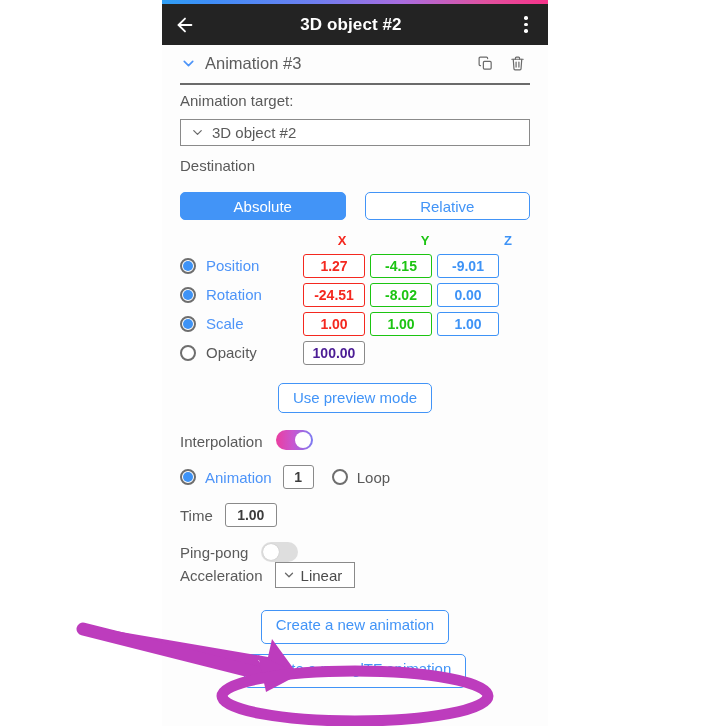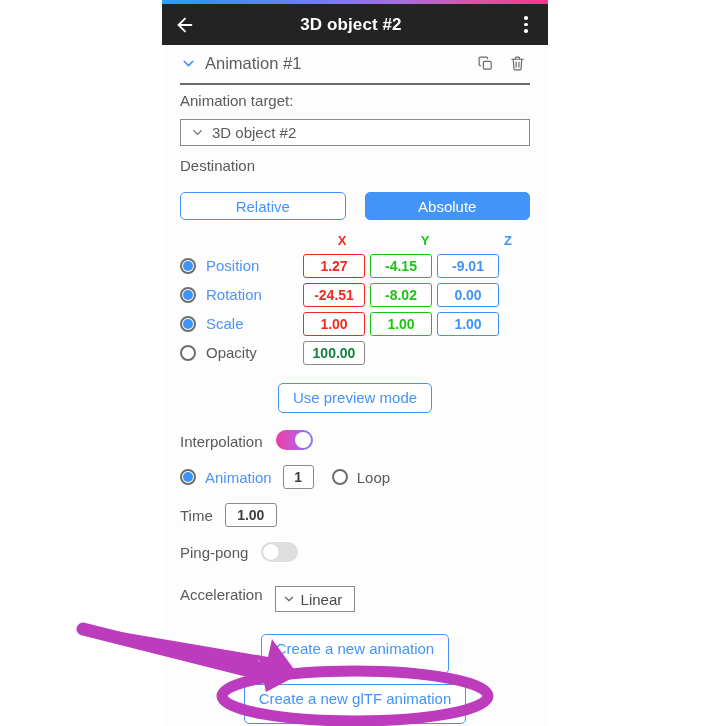--- a/index.html
+++ b/index.html
@@ -253,21 +253,21 @@
     justify-content: center;
     font-size: 14px;
     font-weight: bold;
     box-sizing: border-box;
     background: #ffffff;
     cursor: text;
   }
   .vbox.x { border: 1.8px solid #f4281f; color: #f4281f; }
   .vbox.y { border: 1.8px solid #1cc412; color: #1cc412; }
   .vbox.z { border: 1.8px solid #3e93f6; color: #3e93f6; }
-  .vbox.gray { border: 1.4px solid #8a8a8a; color: #15803d; font-weight: bold; }
+  .vbox.gray { border: 1.4px solid #8a8a8a; color: #4c1d95; font-weight: bold; }
 
   
   .preview-wrap {
     margin-top: 18px;
     display: flex;
     justify-content: center;
   }
   .preview-btn {
     border: 1.6px solid #4294f7;
     border-radius: 5px;
@@ -352,23 +352,23 @@
   .pp-row {
     display: flex;
     align-items: center;
     padding: 0 18px;
     margin-top: 15px;
   }
   .pp-row .label-plain { margin-right: 13px; }
 
   .accel-row {
     display: flex;
-    align-items: flex-start;
-    padding: 0 18px;
-    margin-top: 24px;
+    align-items: center;
+    padding: 0 18px;
+    margin-top: 0;
   }
   .accel-row .label-plain { margin-right: 12px; }
   .accel-select {
     height: 26px;
     border: 1.4px solid #8a8a8a;
     background: #ffffff;
     display: flex;
     align-items: center;
     padding: 0 12px 0 6px;
     box-sizing: border-box;
@@ -384,21 +384,21 @@
     flex-direction: column;
     align-items: center;
     gap: 10px;
   }
   .create-btn {
     border: 1.5px solid #4294f7;
     border-radius: 5px;
     background: #ffffff;
     color: #4294f7;
     font-size: 15px;
-    padding: 5px 14px 16px;
+    padding: 5px 14px 10px;
     cursor: pointer;
     position: relative;
     z-index: 3;
   }
 
   
   #annotations {
     position: absolute;
     left: 0; top: 0;
     width: 710px; height: 726px;
@@ -429,21 +429,21 @@
       <i></i>
     </div>
   </div>
 
   <div class="anim-header">
     <span class="chev-blue">
       <svg width="17" height="17" viewBox="0 0 24 24" fill="none" stroke="#4d94f8" stroke-width="2.3" stroke-linecap="round" stroke-linejoin="round">
         <path d="M6 9l6 6 6-6"></path>
       </svg>
     </span>
-    <span class="anim-title">Animation #1</span>
+    <span class="anim-title">Animation #3</span>
     <span class="hdr-icon">
       <svg width="17" height="17" viewBox="0 0 24 24" fill="none" stroke="#6a6a6a" stroke-width="1.7" stroke-linecap="round" stroke-linejoin="round">
         <rect x="9" y="9" width="11" height="11" rx="1.5"></rect>
         <path d="M5 15H4.5A1.5 1.5 0 0 1 3 13.5V4.5A1.5 1.5 0 0 1 4.5 3h9A1.5 1.5 0 0 1 15 4.5V5"></path>
       </svg>
     </span>
     <span class="hdr-icon">
       <svg width="17" height="17" viewBox="0 0 24 24" fill="none" stroke="#6a6a6a" stroke-width="1.7" stroke-linecap="round" stroke-linejoin="round">
         <path d="M4 6h16"></path>
         <path d="M9 6V4.5A1.5 1.5 0 0 1 10.5 3h3A1.5 1.5 0 0 1 15 4.5V6"></path>
@@ -464,22 +464,22 @@
           <svg width="15" height="15" viewBox="0 0 24 24" fill="none" stroke="#6a6a6a" stroke-width="2" stroke-linecap="round" stroke-linejoin="round">
             <path d="M6 9l6 6 6-6"></path>
           </svg>
         </span>
         <span>3D object #2</span>
       </div>
       <span class="label-plain lbl-destination">Destination</span>
     </div>
 
     <div class="mode-row">
+      <div class="mode-btn active">Absolute</div>
       <div class="mode-btn inactive">Relative</div>
-      <div class="mode-btn active">Absolute</div>
     </div>
 
     <div class="axis-table">
       <div class="axis-head">
         <div class="spacer"></div>
         <div class="ah x">X</div>
         <div class="ah y">Y</div>
         <div class="ah z">Z</div>
       </div>
 

